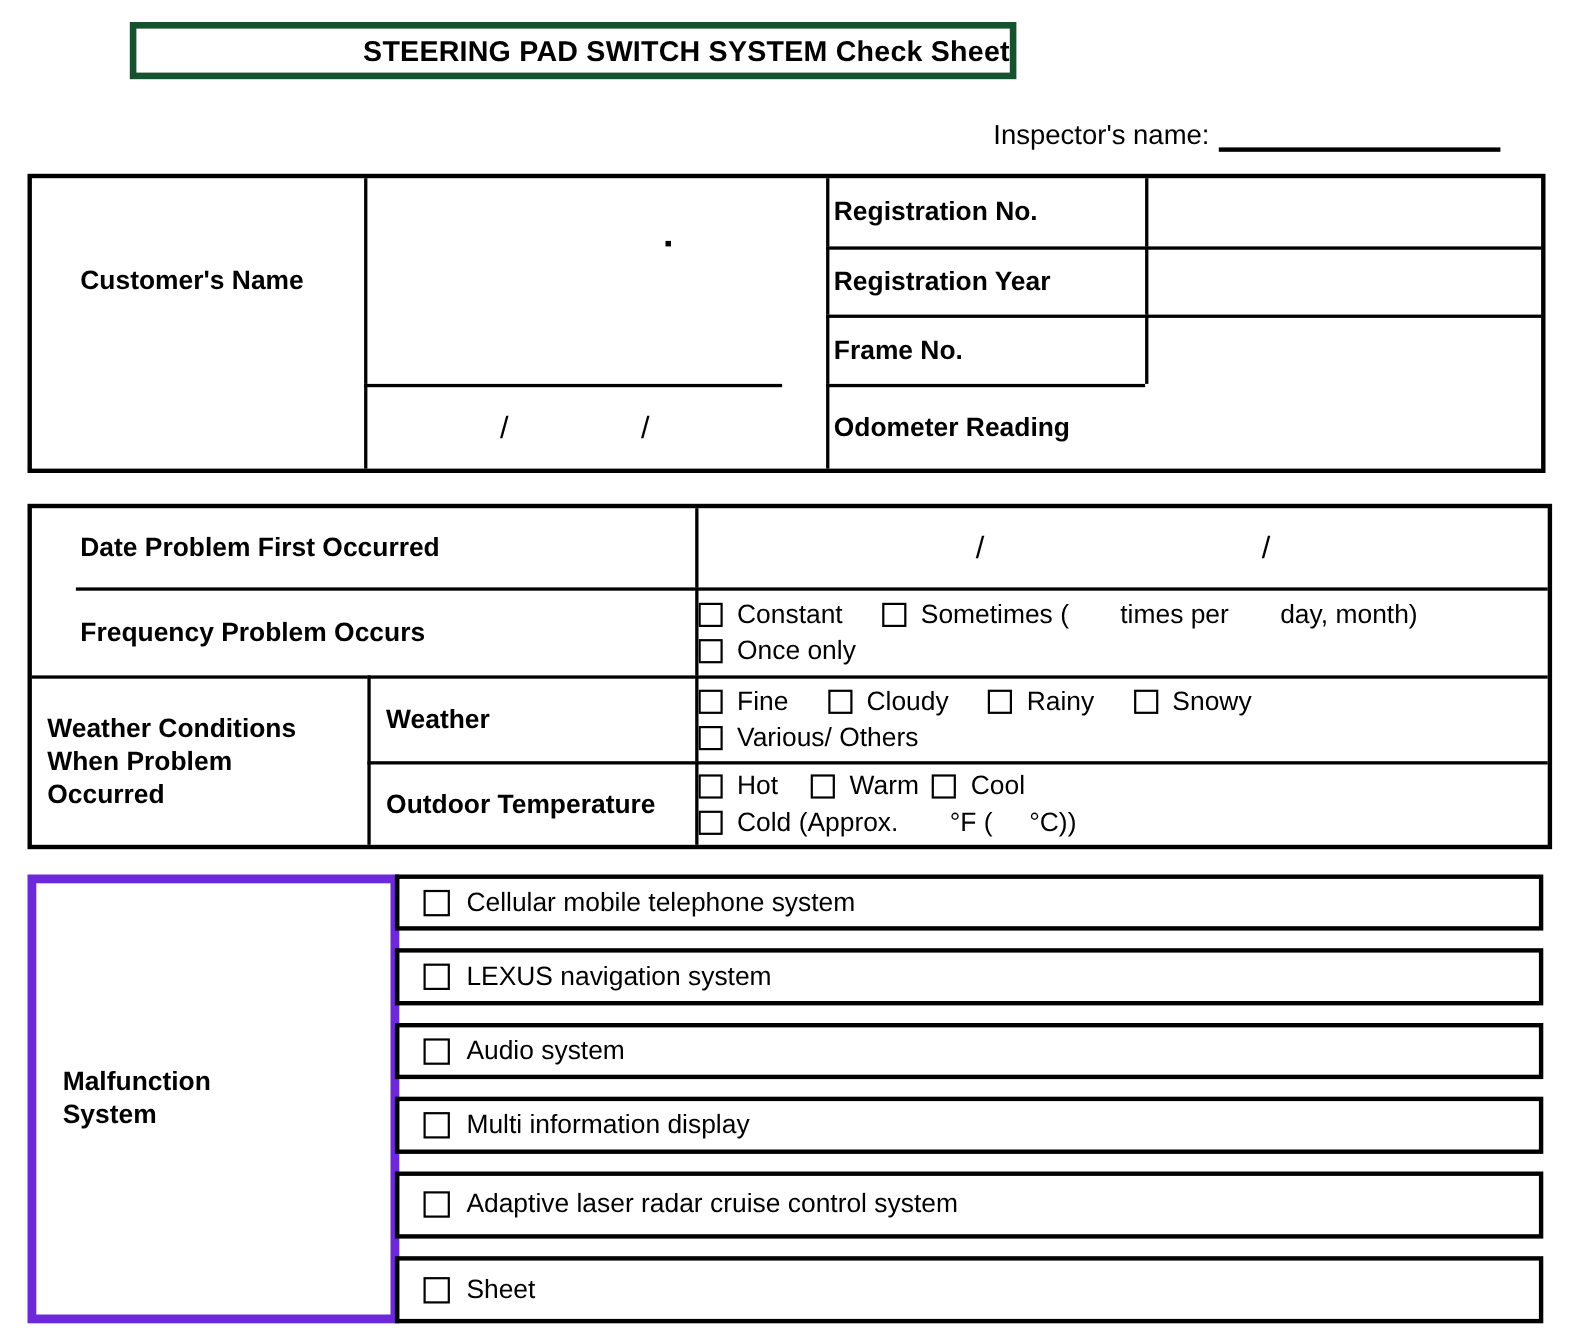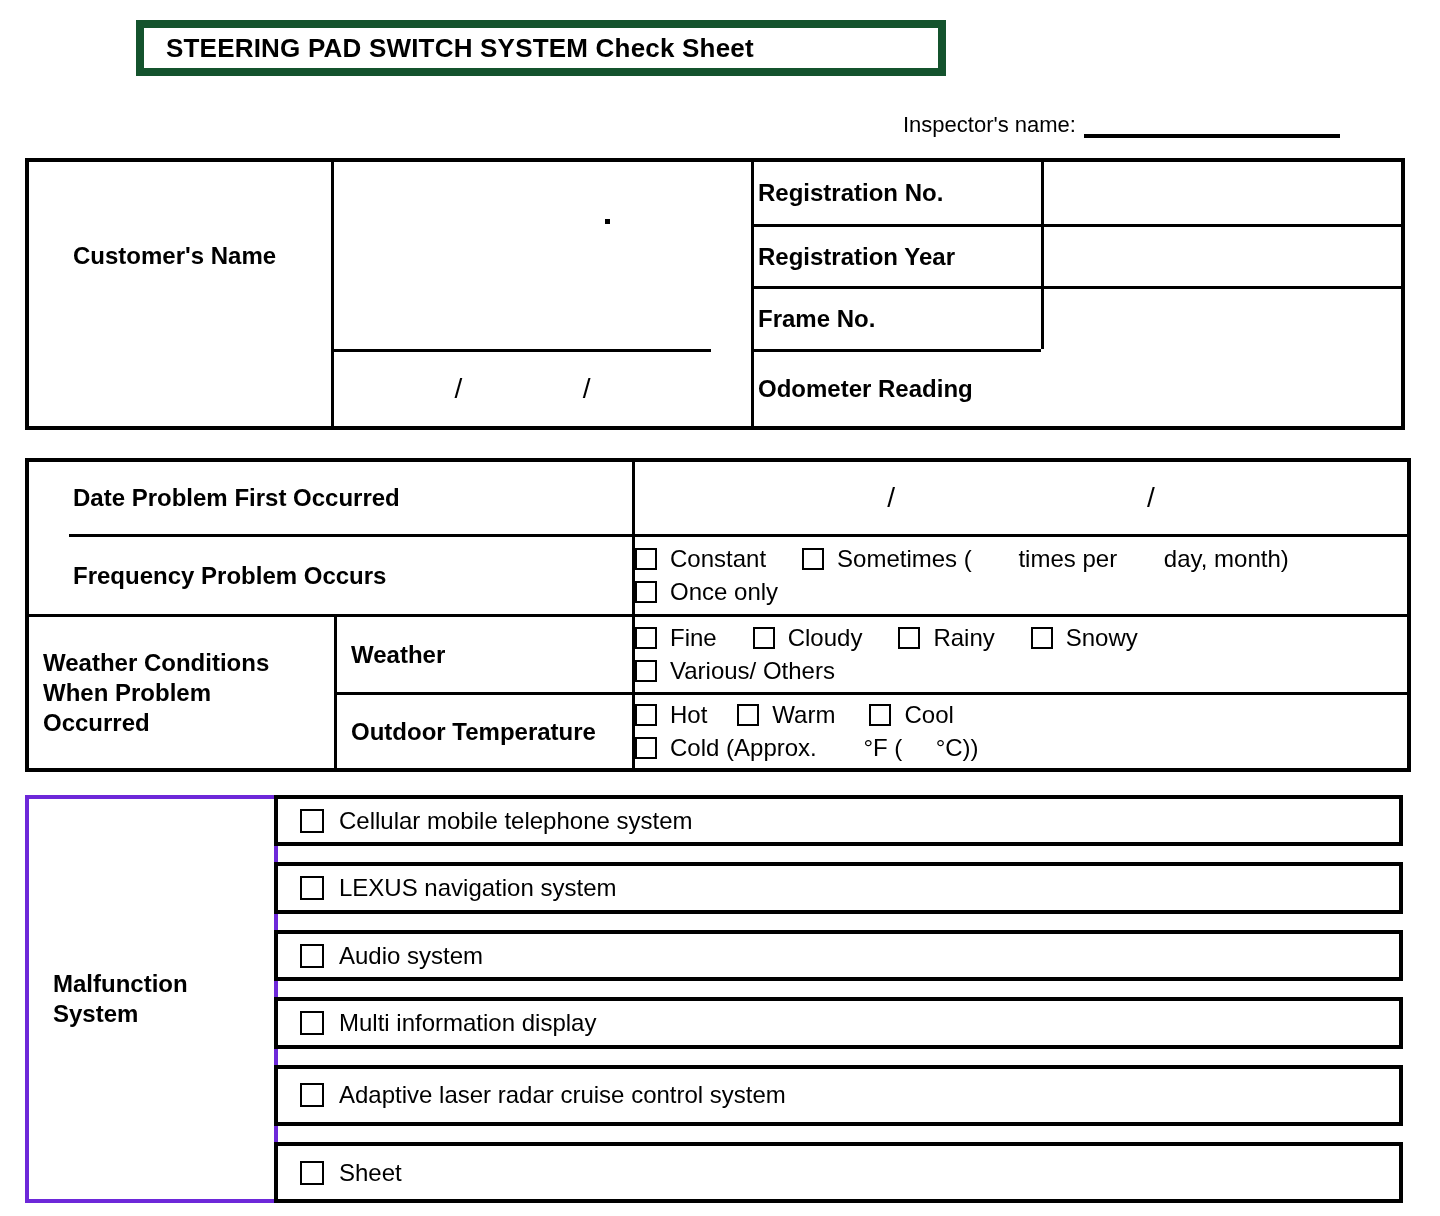--- a/index.html
+++ b/index.html
@@ -4,30 +4,30 @@
 <style>
   html,body{margin:0;padding:0;}
   body{
     width:1440px;height:1216px;position:relative;background:#ffffff;color:#000;
     font-family:"Liberation Sans", sans-serif;
     -webkit-font-smoothing:antialiased;
   }
 
   
   #title-box{
-    position:absolute;left:136px;top:20px;width:772px;height:40px;
-    border:8px solid #14532d;display:flex;align-items:center;padding-left:22px;
+    position:absolute;left:118px;top:20px;width:772px;height:40px;
+    border:6px solid #14532d;display:flex;align-items:center;padding-left:22px;justify-content:flex-end;
   }
   #title-box .t{font-size:26px;font-weight:bold;letter-spacing:0.2px;}
 
   
   #inspector{
     position:absolute;left:903px;top:106px;display:flex;align-items:flex-end;
   }
-  #inspector .lbl{font-size:22px;text-align:center;}
+  #inspector .lbl{font-size:25px;text-align:center;}
   #inspector .blank{
     display:inline-block;width:256px;height:28px;border-bottom:4px solid #000;margin-left:8px;
   }
 
   
   .cell{box-sizing:border-box;display:flex;align-items:center;}
   .lab{font-weight:bold;font-size:24px;line-height:1.25;}
   .pl{padding-left:4px;margin-left:40px;}
   .bl{border-left:3px solid #000;}
   .bt{border-top:3px solid #000;}
@@ -64,21 +64,21 @@
   .cb{
     display:inline-block;width:18px;height:18px;border:2px solid #000;margin-right:13px;flex:none;
     background:#fff;
   }
 
   
   #t3{
     position:absolute;left:25px;top:795px;width:1378px;height:408px;display:flex;
   }
   #t3-left{
-    box-sizing:border-box;width:253px;border:4px solid #6d28d9;display:flex;align-items:center;
+    box-sizing:border-box;width:338px;border:8px solid #6d28d9;display:flex;align-items:center;
     padding-left:24px;
   }
   #t3-right{
     flex:1;margin-left:-4px;display:flex;flex-direction:column;gap:16px;
   }
   .m-row{
     box-sizing:border-box;border:4px solid #000;display:flex;align-items:center;
     padding-left:22px;flex:1;
   }
   .m-row.tall{flex:1.22;}
@@ -148,21 +148,21 @@
     </div>
     <div class="optline">
       <span class="opt"><span class="cb"></span><span>Various/ Others</span></span>
     </div>
   </div>
 
   <div class="cell lab bl bt" style="grid-area:4/2/5/3;padding-left:14px;">Outdoor Temperature</div>
   <div class="optcell bl bt" style="grid-area:4/3/5/4;">
     <div class="optline">
       <span class="opt" style="margin-right:30px;"><span class="cb"></span><span>Hot</span></span>
-      <span class="opt" style="margin-right:34px;"><span class="cb"></span><span>Warm</span></span>
+      <span class="opt" style="margin-right:12px;"><span class="cb"></span><span>Warm</span></span>
       <span class="opt"><span class="cb"></span><span>Cool</span></span>
     </div>
     <div class="optline">
       <span class="opt"><span class="cb"></span><span>Cold (Approx.       °F (     °C))</span></span>
     </div>
   </div>
 </div>
 
 <div id="t3">
   <div id="t3-left" class="lab prew">Malfunction

